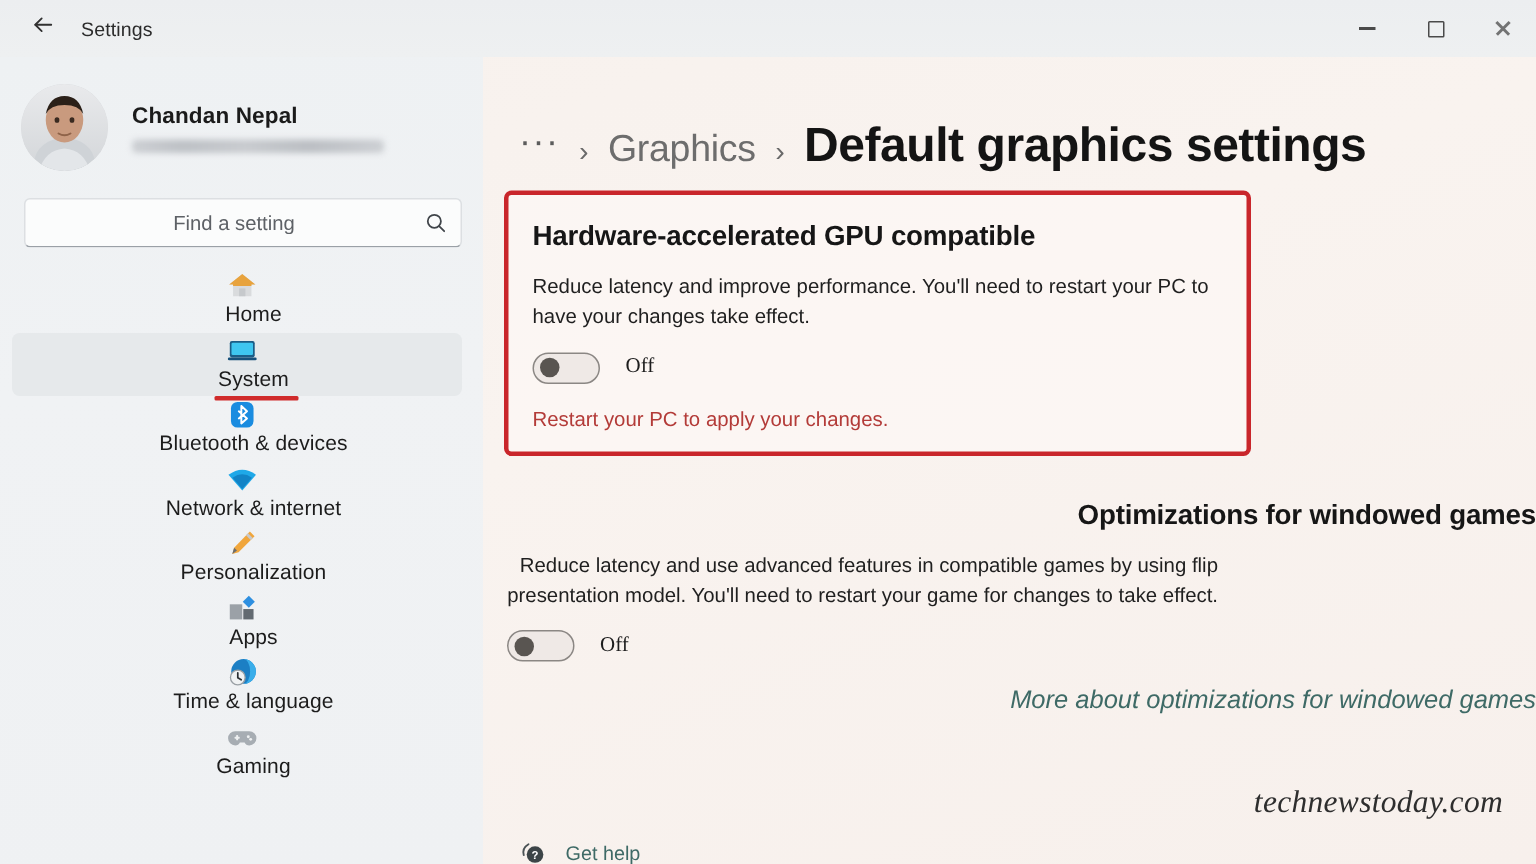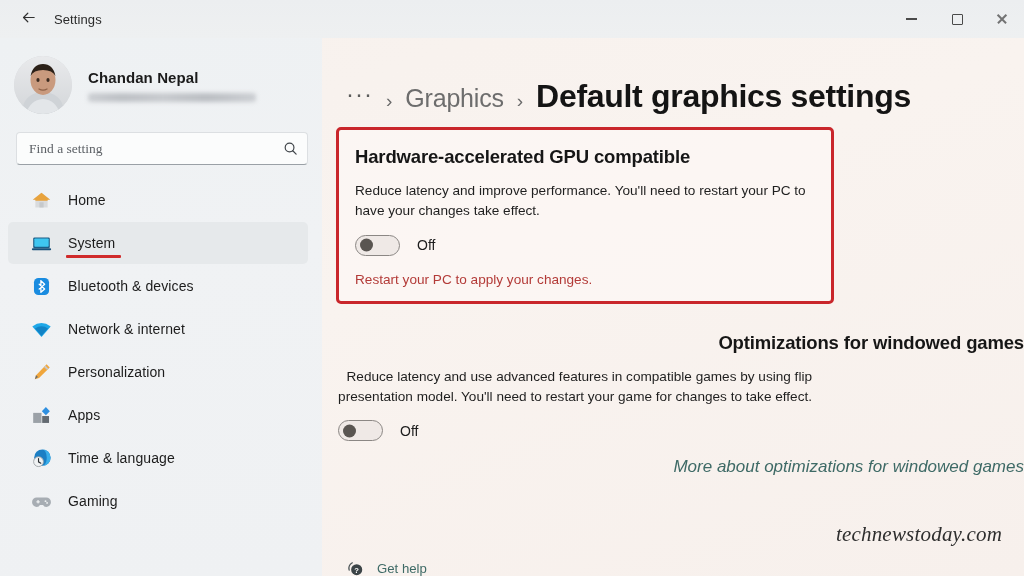--- a/index.html
+++ b/index.html
@@ -93,32 +93,33 @@
   .search-box {
     height: 33px; border-radius: 4px;
     background: #fbfcfc;
     border: 1px solid #dcdfe2;
     border-bottom: 1px solid #9aa0a6;
     display: flex; align-items: center;
     padding: 0 9px 0 12px;
   }
   .search-box input {
     flex: 1; border: 0; outline: 0; background: transparent;
-    font-family: Liberation Serif, serif;
-    font-size: 13.5px; color: #2d2d2d;
+    font-family: Liberation Sans, sans-serif;
+    font-size: 13.5px; color: #2d2d2d; text-align: center;
   }
   .search-box input::placeholder { color: #5d6166; }
   .search-icon svg { width: 15px; height: 15px; display:block; }
 
   .nav { margin-top: 14px; }
   .nav-item {
     height: 42px; margin: 1px 14px 1px 8px;
     display: flex; align-items: center;
     border-radius: 5px; position: relative; cursor: pointer;
     padding-left: 22px;
+    flex-direction: column;
   }
   .nav-item.selected { background: #e6e9eb; }
   .nav-item.selected::before {
     content: ""; position: absolute; left: -12px; top: 12px;
     width: 3px; height: 17px; border-radius: 2px; background: #2f6e5c;
   }
   .nav-ico {
     width: 22px; height: 22px; flex: 0 0 22px;
     display: flex; align-items: center; justify-content: center;
     margin-right: 16px;
@@ -175,21 +176,21 @@
   .toggle-row { display: flex; align-items: center; margin-top: 14px; }
   .toggle {
     width: 45px; height: 21px; border-radius: 11px;
     border: 1.4px solid #8b8784; background: #efe9e6;
     position: relative; cursor: pointer; flex: 0 0 45px;
   }
   .toggle .knob {
     position: absolute; top: 50%; left: 4px; transform: translateY(-50%);
     width: 13px; height: 13px; border-radius: 50%; background: #595551;
   }
-  .toggle-label { margin-left: 17px; font-size: 14px; color: #1d1d1d; }
+  .toggle-label { margin-left: 17px; font-size: 14px; color: #1d1d1d; font-family: Liberation Serif, serif; }
   .warn-text {
     margin-top: 16px; font-size: 13.6px; color: #b33b38; cursor: pointer;
   }
 
   .section-plain { margin-top: 28px; padding-left: 2px; text-align: right; }
   .link-text {
     margin-top: 16px; font-size: 17px; color: #3e6a66; cursor: pointer; font-style: italic;
   }
 
   .get-help {

